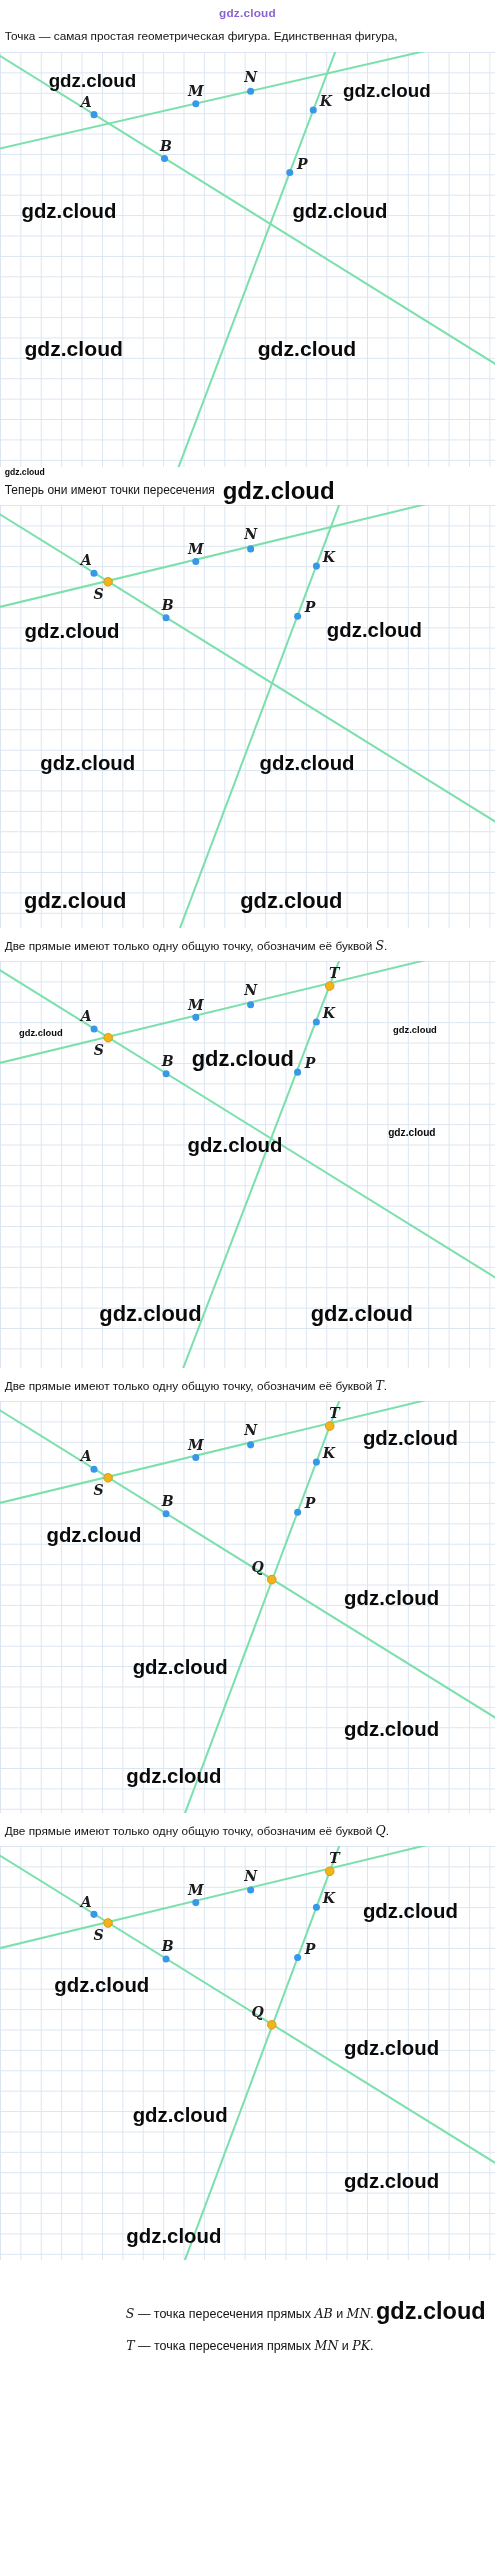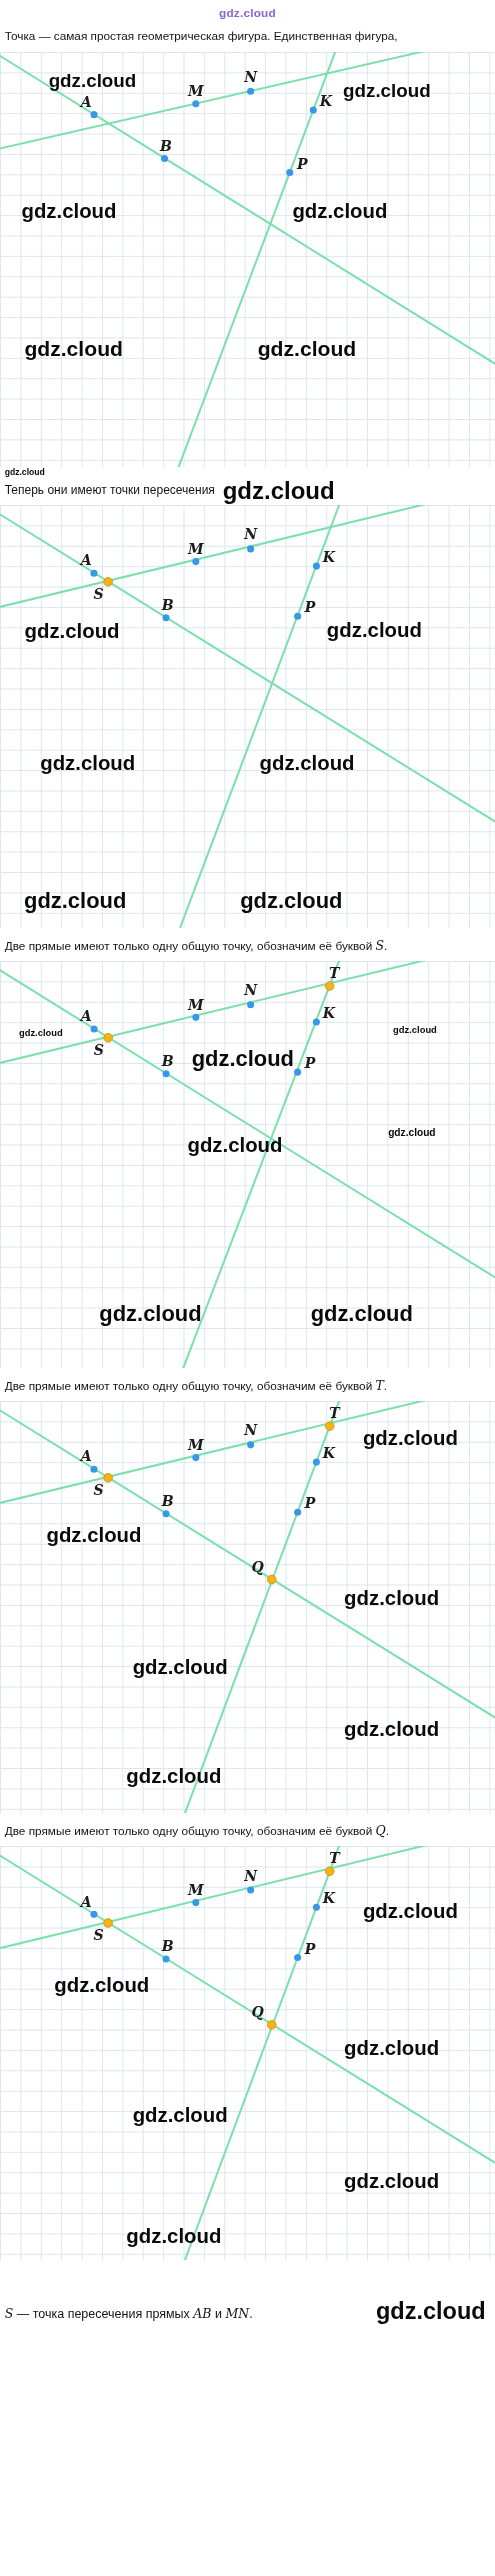--- a/index.html
+++ b/index.html
@@ -25,21 +25,21 @@
   .wm { font-family:"Liberation Sans", sans-serif; font-weight:700; fill:var(--wm,#0a0a0a); }
   .plabel { font-family:"DejaVu Serif", serif; font-style:italic; font-size:18px; font-weight:600; fill:#1b1b1b; }
   .caption-now { padding:0.8px 0 2.4px 4.7px; height:38px; }
   .tiny-wm { display:block; font-size:8.6px; font-weight:700; line-height:9.4px; color:var(--wm,#0a0a0a); }
   .cn-row { display:flex; align-items:center; gap:7.8px; }
   .cn-text { font-size:12px; }
   .big-wm { font-size:24px; font-weight:700; line-height:25px; color:var(--wm,#0a0a0a); }
   .caption { padding:9.4px 0 7.8px 4.7px; font-size:11.8px; height:33px; white-space:nowrap; }
   .math { font-family:"DejaVu Serif", serif; font-style:italic; font-size:12.5px; }
   .summary { position:relative; margin-top:38px; padding-left:4.7px; }
-  .summary-line { font-size:12.5px; line-height:31px; white-space:nowrap; }
+  .summary-line { font-size:12.5px; line-height:31px; white-space:nowrap;text-align:center; }
   .footer-wm { position:absolute; right:9.4px; top:0; font-size:23.5px; font-weight:700; color:var(--wm,#0a0a0a); }
 </style>
 </head>
 <body>
 
 <div class="page">
 
   <div class="site-header">
     <span class="site-logo">gdz.cloud</span>
   </div>
@@ -214,17 +214,20 @@
         <text x="126" y="120" class="plabel" text-anchor="middle">S</text>
         <circle cx="347" cy="228" r="5.5" fill="#f2b31c" stroke="#d29a00" stroke-width="1.2"></circle>
         <text x="329" y="218" class="plabel" text-anchor="middle">Q</text>
       </svg>
   </div>
 
   <div class="summary">
     <div class="summary-line">
       <span class="math">S</span><span> — точка пересечения прямых </span><span class="math">AB</span><span> и </span><span class="math">MN</span><span>.</span>
     </div>
+    <div class="summary-line">
+      <span class="math">T</span><span> — точка пересечения прямых </span><span class="math">MN</span><span> и </span><span class="math">PK</span><span>.</span>
+    </div>
     <span class="footer-wm">gdz.cloud</span>
   </div>
 
 </div>
 
 
 </body></html>

